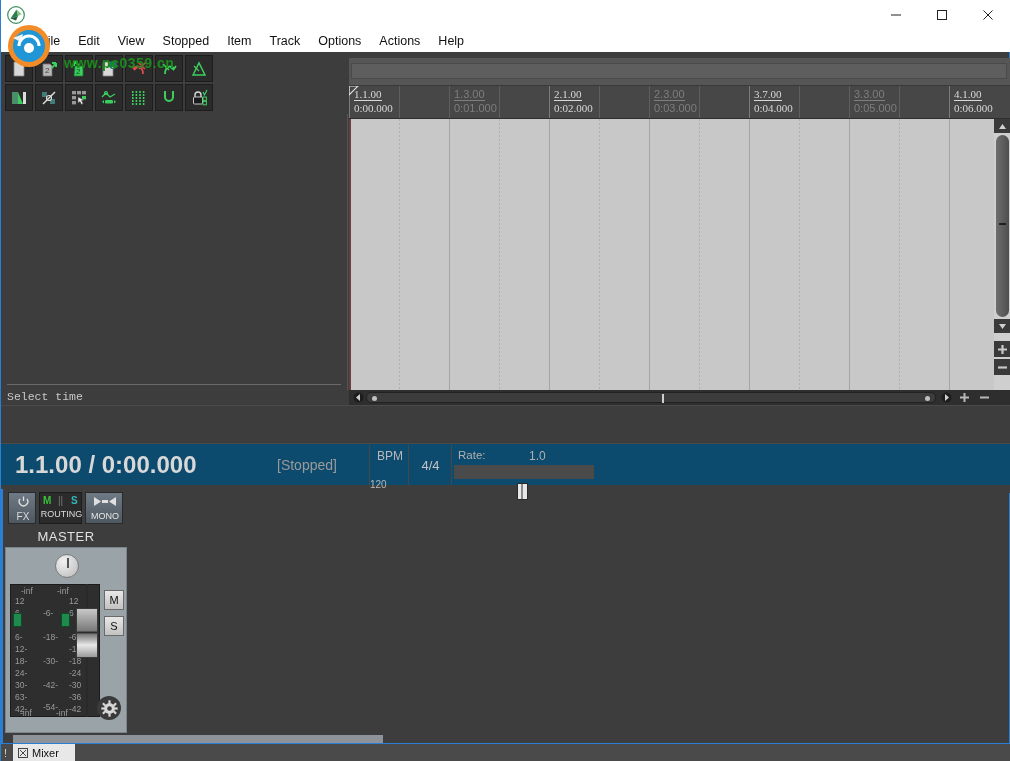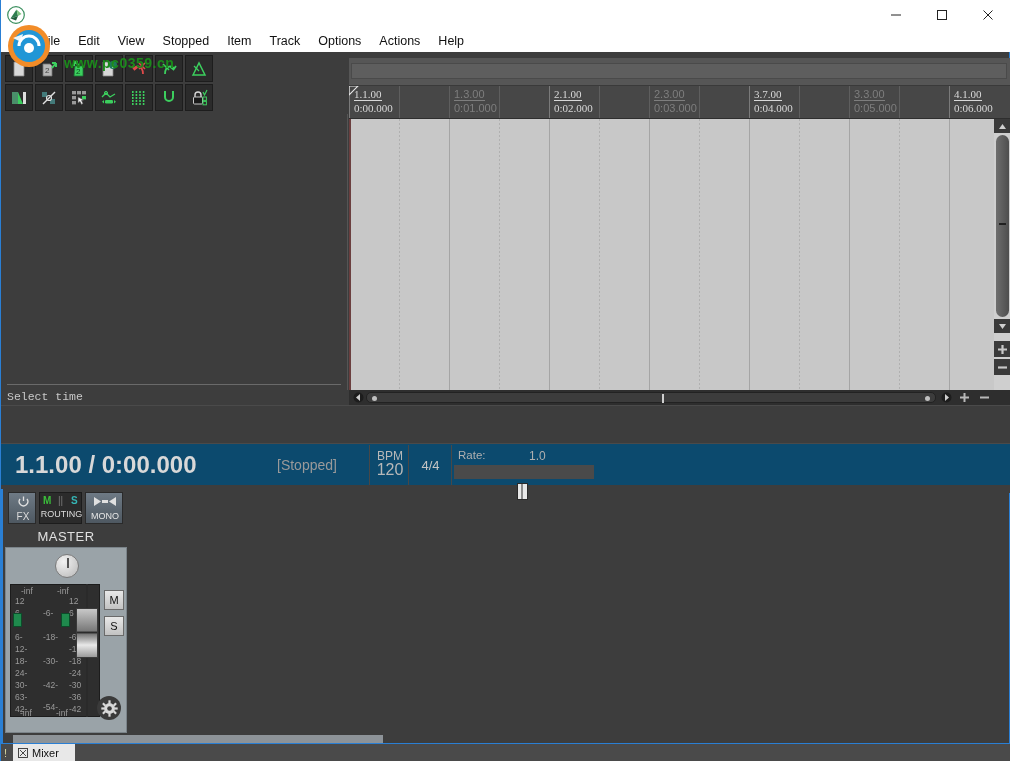--- a/index.html
+++ b/index.html
@@ -210,21 +210,21 @@
   }
   .stopped {
     position:absolute; left:276px; top:13px;
     font-size:14px; color:#9a9a9a;
   }
   .bpm-box {
     position:absolute; left:368px; top:445px; width:40px; height:40px;
     border-left:1px solid #484848; border-right:1px solid #484848;
   }
   .bpm-lbl { position:absolute; width:40px; text-align:center; top:4px; font-size:12px; color:#b8b8b8; }
-  .bpm-val { position:absolute; width:40px; text-align:center; top:16px; font-size:16px; color:#b8b8b8; }
+  .bpm-val { position:absolute; width:40px; top:34px; font-size:10px; color:#b8b8b8; }
   .sig-box {
     position:absolute; left:409px; top:445px; width:42px; height:40px;
     border-right:1px solid #484848;
     display:flex; align-items:center; justify-content:center;
   }
   .sig-val { font-size:13px; color:#c4c4c4; }
   .rate-box { position:absolute; left:453px; top:445px; width:140px; height:40px; }
   .rate-lbl { position:absolute; left:4px; top:4px; font-size:11.5px; color:#b0b0b0; }
   .rate-val { position:absolute; left:75px; top:4px; font-size:12px; color:#b0b0b0; }
   .rate-track {

